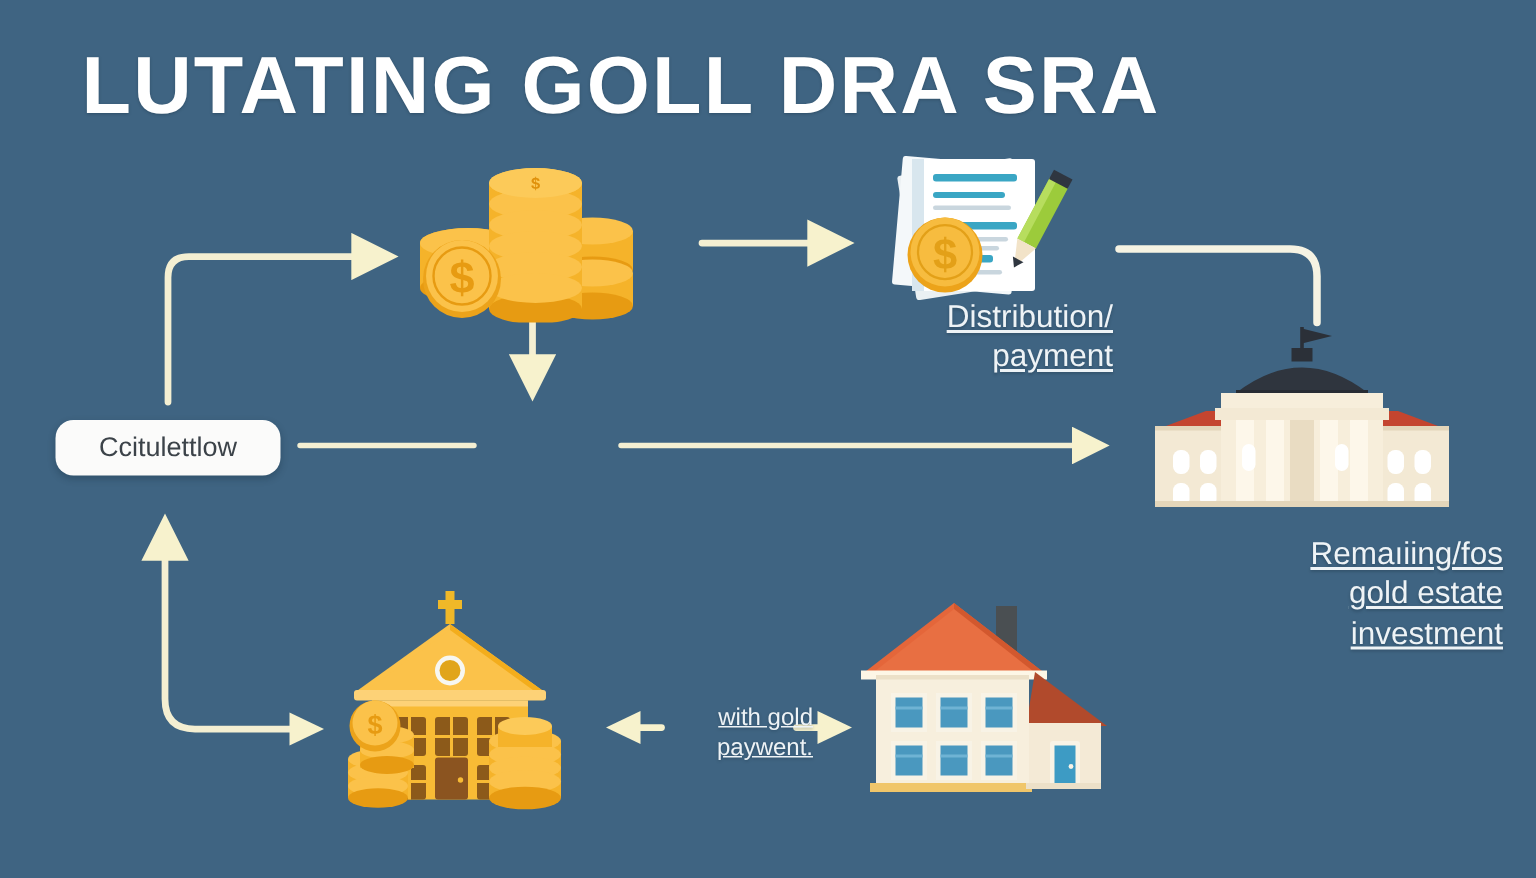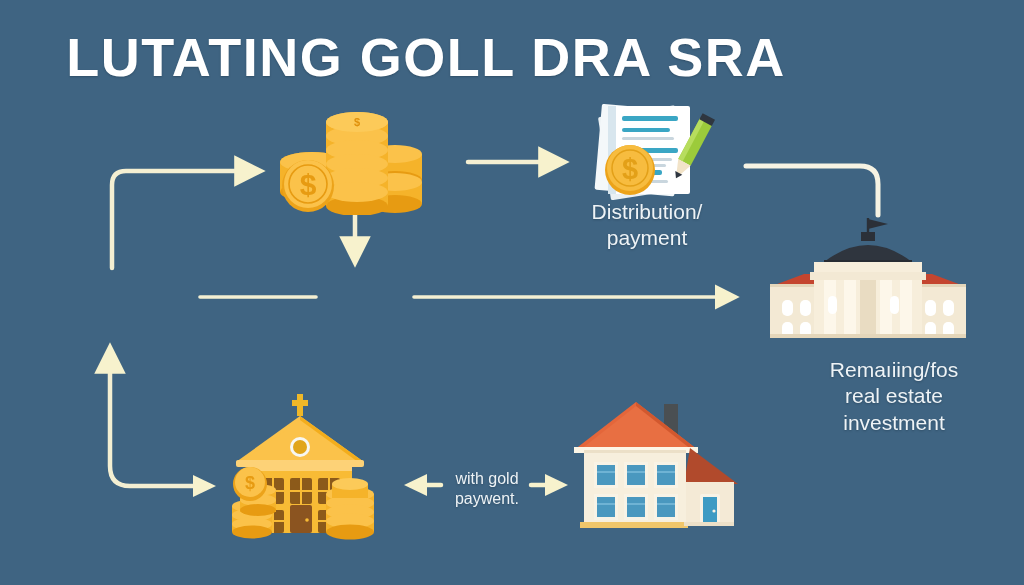--- a/index.html
+++ b/index.html
@@ -12,43 +12,44 @@
     width: 1024px;
     height: 585px;
     background: linear-gradient(135deg, #47708e 0%, #4368860 40%, #416381 100%), #456b85;
     overflow: hidden;
     font-family: "Liberation Sans", sans-serif;
   }
 
   
   #title {
     position: absolute;
-    left: 12px;
+    left: 0;
     top: 26px;
     width: 828px;
     text-align: center;
     color: #ffffff;
     font-family: "Liberation Sans", sans-serif;
     font-weight: bold;
     font-size: 54px;
     letter-spacing: 1.5px;
     white-space: nowrap;
     text-shadow: 0 1px 2px rgba(20,40,55,.35);
   }
 
   
   .node-label {
     position: absolute;
     color: #eef3f6;
     font-family: "Liberation Sans", sans-serif;
     font-size: 21px;
     line-height: 1.26;
-    text-align: center;
+    text-align: right;
     text-shadow: 0 1px 2px rgba(20,40,55,.35);
     white-space: pre-line;
+    text-decoration: underline;
   }
 
   
   #pill {
     position: absolute;
     left: 37px;
     top: 280px;
     width: 150px;
     height: 37px;
     background: #fbfbfa;
@@ -111,27 +112,30 @@
       <path d="M404,485 L427,474 L427,496 z" fill="#f7f2cd"></path>
       <path d="M426,485 L441,485" stroke="#f7f2cd" stroke-width="4.5" stroke-linecap="round"></path>
     </g>
 
     <g>
       <path d="M545,474 L568,485 L545,496 z" fill="#f7f2cd"></path>
       <path d="M531,485 L546,485" stroke="#f7f2cd" stroke-width="4.5" stroke-linecap="round"></path>
     </g>
   </svg>
 
+  <div id="pill">
+    <span>Ccitulettlow</span>
+  </div>
 
 
   <div class="node-label" style="left:552px; top:199px; width:190px;">Distribution/
 payment</div>
 
   <div class="node-label" style="left:786px; top:357px; width:216px;">Remaıiing/fos
-real estate
+gold estate
 investment</div>
 
   <div class="node-label" style="left:432px; top:469px; width:110px; font-size:16px;">with gold
 paywent.</div>
 
   <div class="ill" style="left:272px; top:110px; width:170px; height:105px;">
     <svg viewBox="0 0 170 105" width="170" height="105" xmlns="http://www.w3.org/2000/svg">
 
       <g>
         <ellipse cx="40" cy="52" rx="32" ry="10" fill="#f0a81e"></ellipse>

